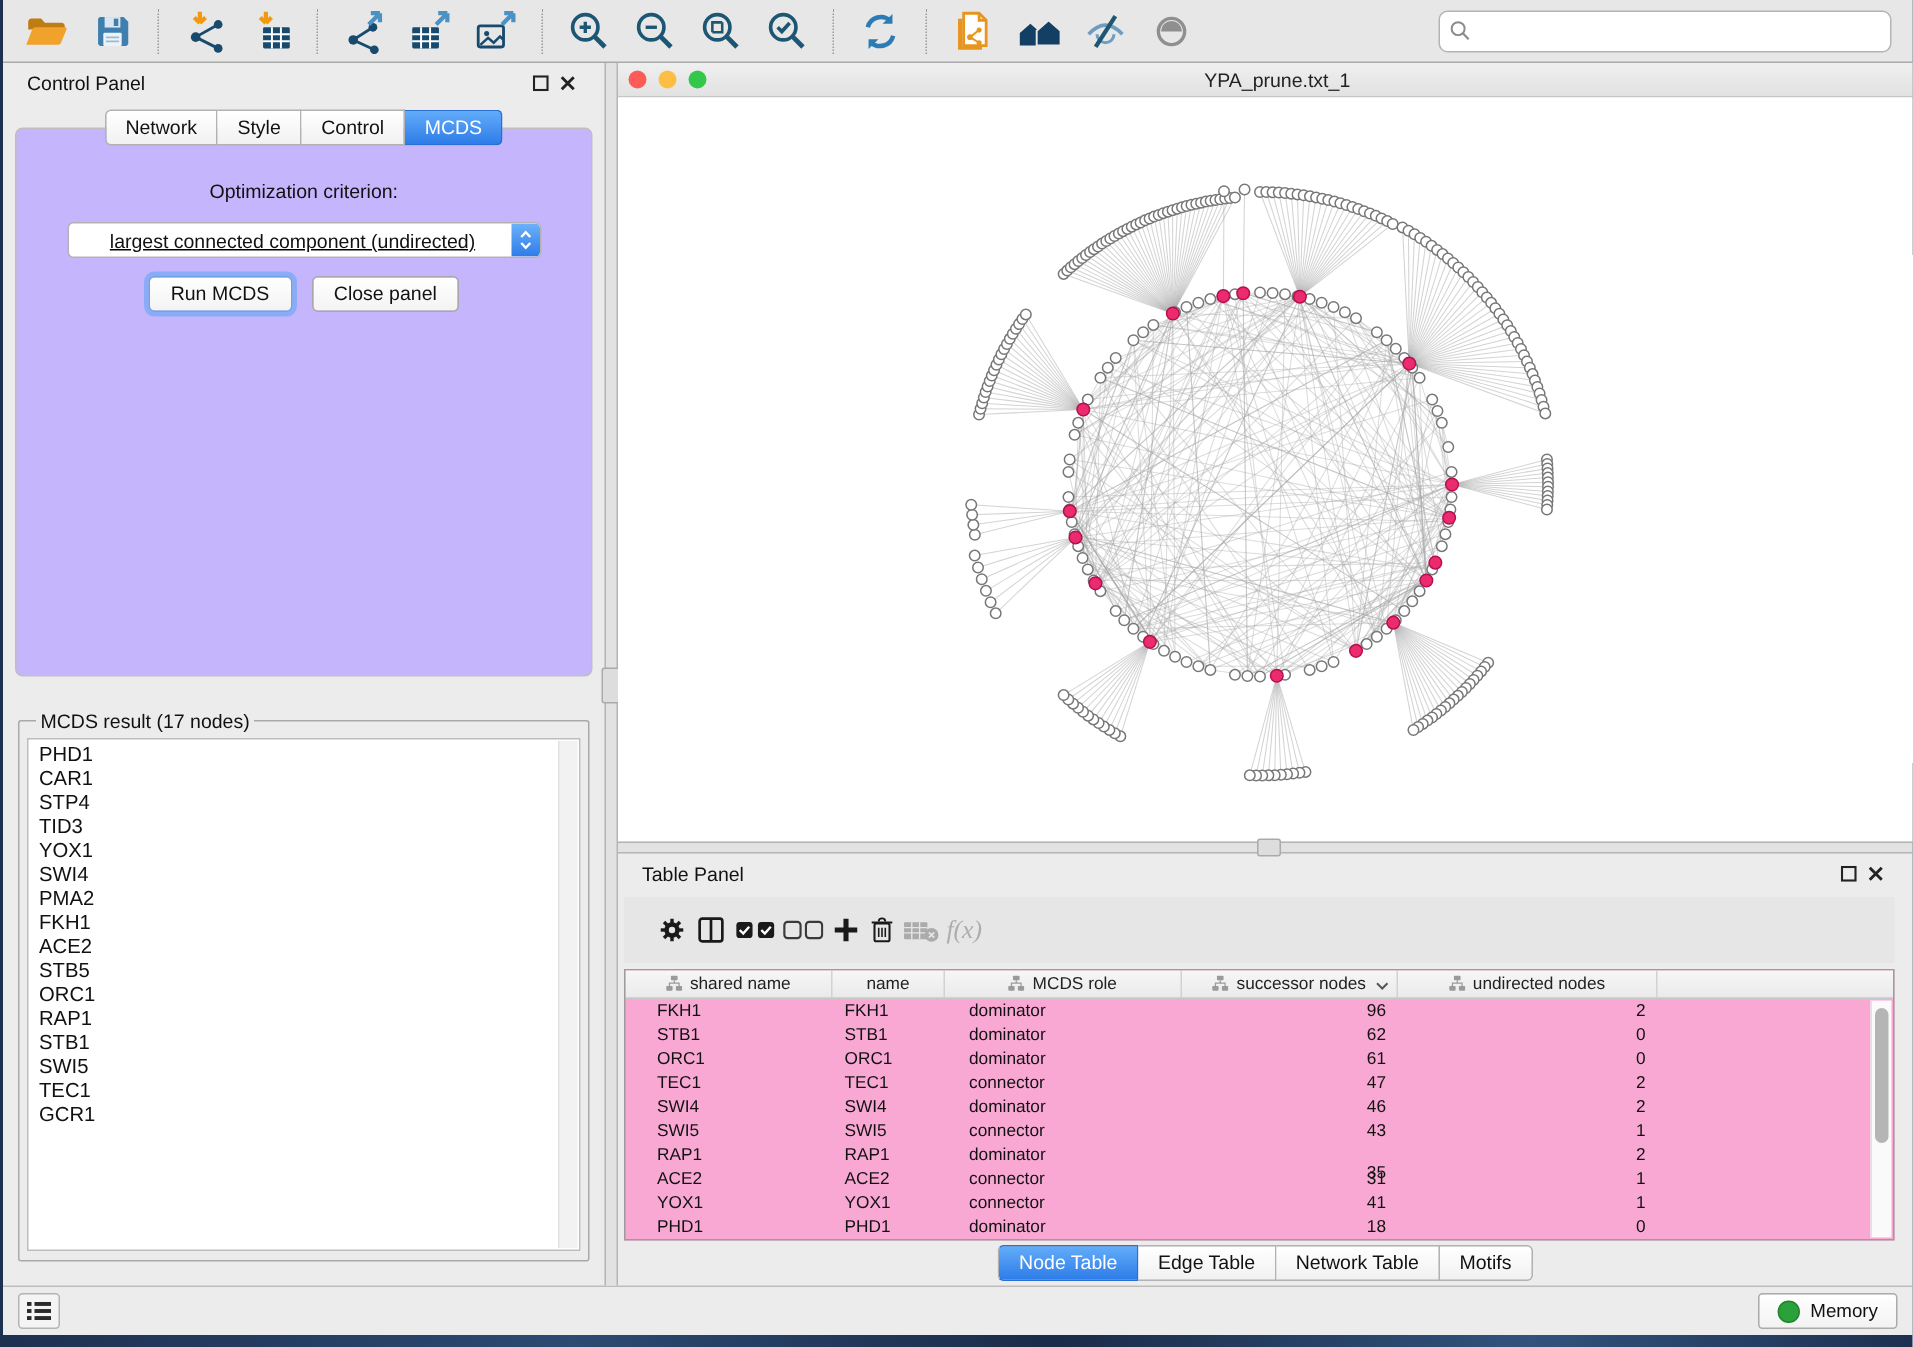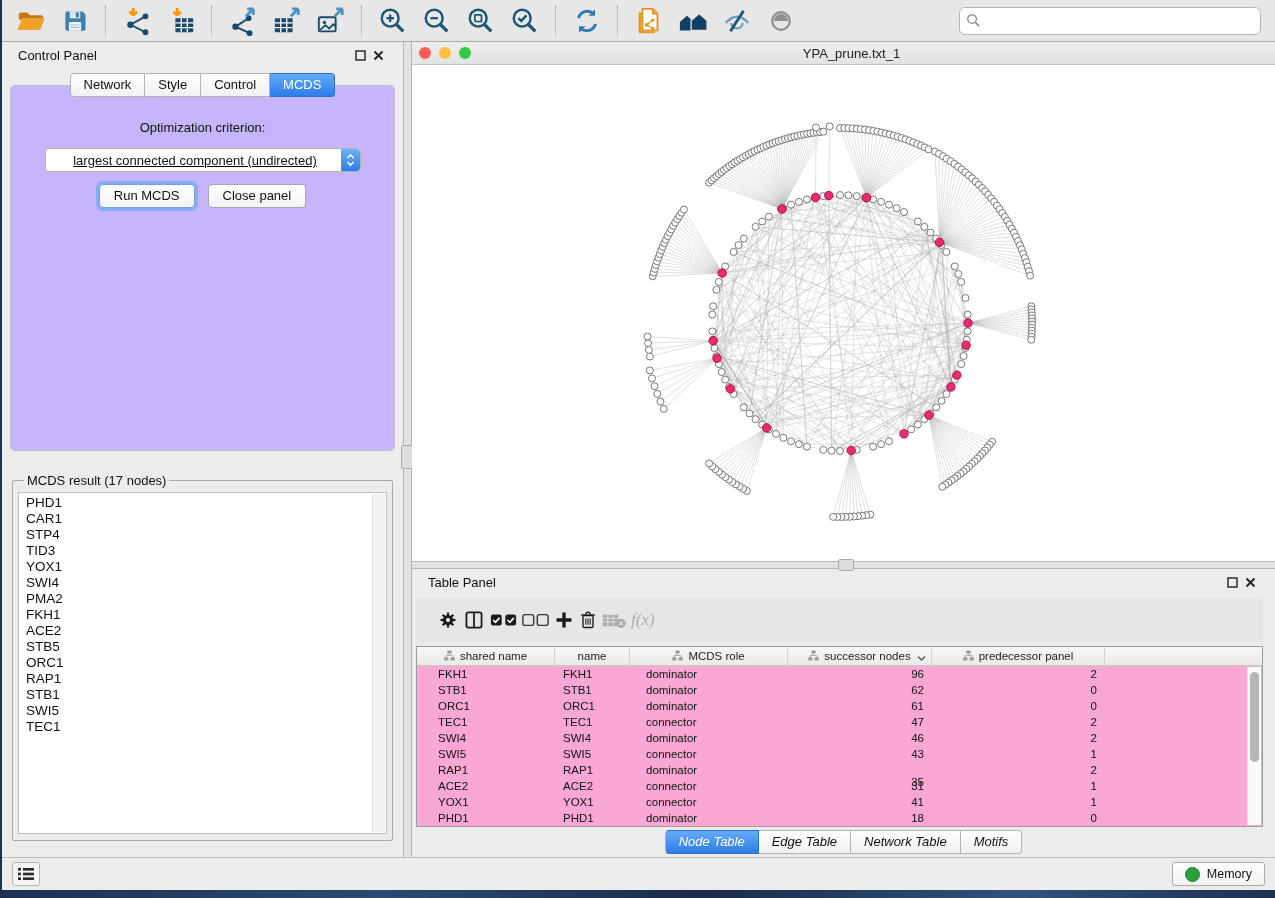--- a/index.html
+++ b/index.html
@@ -94,21 +94,21 @@
   .tbody{flex:1;}
   .tr{display:flex;height:16px;align-items:center;}
   .td{font-size:11.5px;color:#111;box-sizing:border-box;white-space:nowrap;overflow:hidden;}
   .td-l1{padding-left:21px;}
   .td-l2{padding-left:8px;}
   .td-l3{padding-left:16px;}
   .td-r{text-align:right;padding-right:8px;}
   .table-scroll{position:absolute;top:20px;right:1px;bottom:1px;width:13px;background:#fafafa;
     border-left:1px solid #e2e2e2;}
   .table-thumb{position:absolute;top:5px;left:2px;width:9px;height:90px;background:#b5b5b5;border-radius:5px;}
-  .tp-tabs{height:30px;flex:0 0 30px;display:flex;justify-content:center;align-items:center;font-style:italic;}
+  .tp-tabs{height:30px;flex:0 0 30px;display:flex;justify-content:center;align-items:center;}
   
   .status-bar{height:32px;flex:0 0 32px;background:#ececec;border-top:1px solid #bdbdbd;
     display:flex;align-items:center;padding:0 10px;}
   .status-left-btn{width:28px;height:24px;background:#f4f4f4;border:1px solid #b4b4b4;border-radius:3px;
     display:flex;align-items:center;justify-content:center;cursor:pointer;padding:0;}
   .status-spacer{flex:1;}
   .memory-btn{height:24px;background:linear-gradient(#ffffff,#f2f2f2);border:1px solid #ababab;border-radius:3px;
     display:flex;align-items:center;gap:7px;padding:0 12px;font-size:12.5px;color:#111;cursor:pointer;
     font-family:"Liberation Sans",sans-serif;}
   .mem-dot{width:13px;height:13px;border-radius:50%;background:#2ba13a;border:1px solid #1f8330;}
@@ -314,20 +314,21 @@
             <div class="mcds-item">SWI4</div>
             <div class="mcds-item">PMA2</div>
             <div class="mcds-item">FKH1</div>
             <div class="mcds-item">ACE2</div>
             <div class="mcds-item">STB5</div>
             <div class="mcds-item">ORC1</div>
             <div class="mcds-item">RAP1</div>
             <div class="mcds-item">STB1</div>
             <div class="mcds-item">SWI5</div>
             <div class="mcds-item">TEC1</div>
+            <div class="mcds-item">GCR1</div>
             <div class="result-scroll"></div>
         </div>
       </fieldset>
     </div>
 
     <div class="v-splitter">
         <div class="v-grip"></div>
       </div>
 
     <div class="right-area">
@@ -1229,21 +1230,21 @@
               </div>
               <div class="th" style="width: 173px;">
                 <svg width="11" height="11" viewBox="0 0 12 12">
                   <g fill="#9a9a9a">
                     <rect x="3.6" y="0.5" width="4.8" height="3.4" rx="0.6"></rect>
                     <rect x="0.2" y="8" width="4.6" height="3.4" rx="0.6"></rect>
                     <rect x="7.2" y="8" width="4.6" height="3.4" rx="0.6"></rect>
                   </g>
                   <path d="M6 3.9v2M2.5 8V5.9h7V8" stroke="#9a9a9a" stroke-width="0.9" fill="none"></path>
                 </svg>
-                <span>predecessor panel</span>
+                <span>undirected nodes</span>
               </div>
               <div style="flex: 1 1 0%;"></div>
             </div>
           <div class="tbody">
               <div class="tr">
                 <div class="td td-l1" style="width: 138px;">FKH1</div>
                 <div class="td td-l2" style="width: 75px;">FKH1</div>
                 <div class="td td-l3" style="width: 158px;">dominator</div>
                 <div class="td td-r" style="width: 144px;">96</div>
                 <div class="td td-r" style="width: 173px;">2</div>

